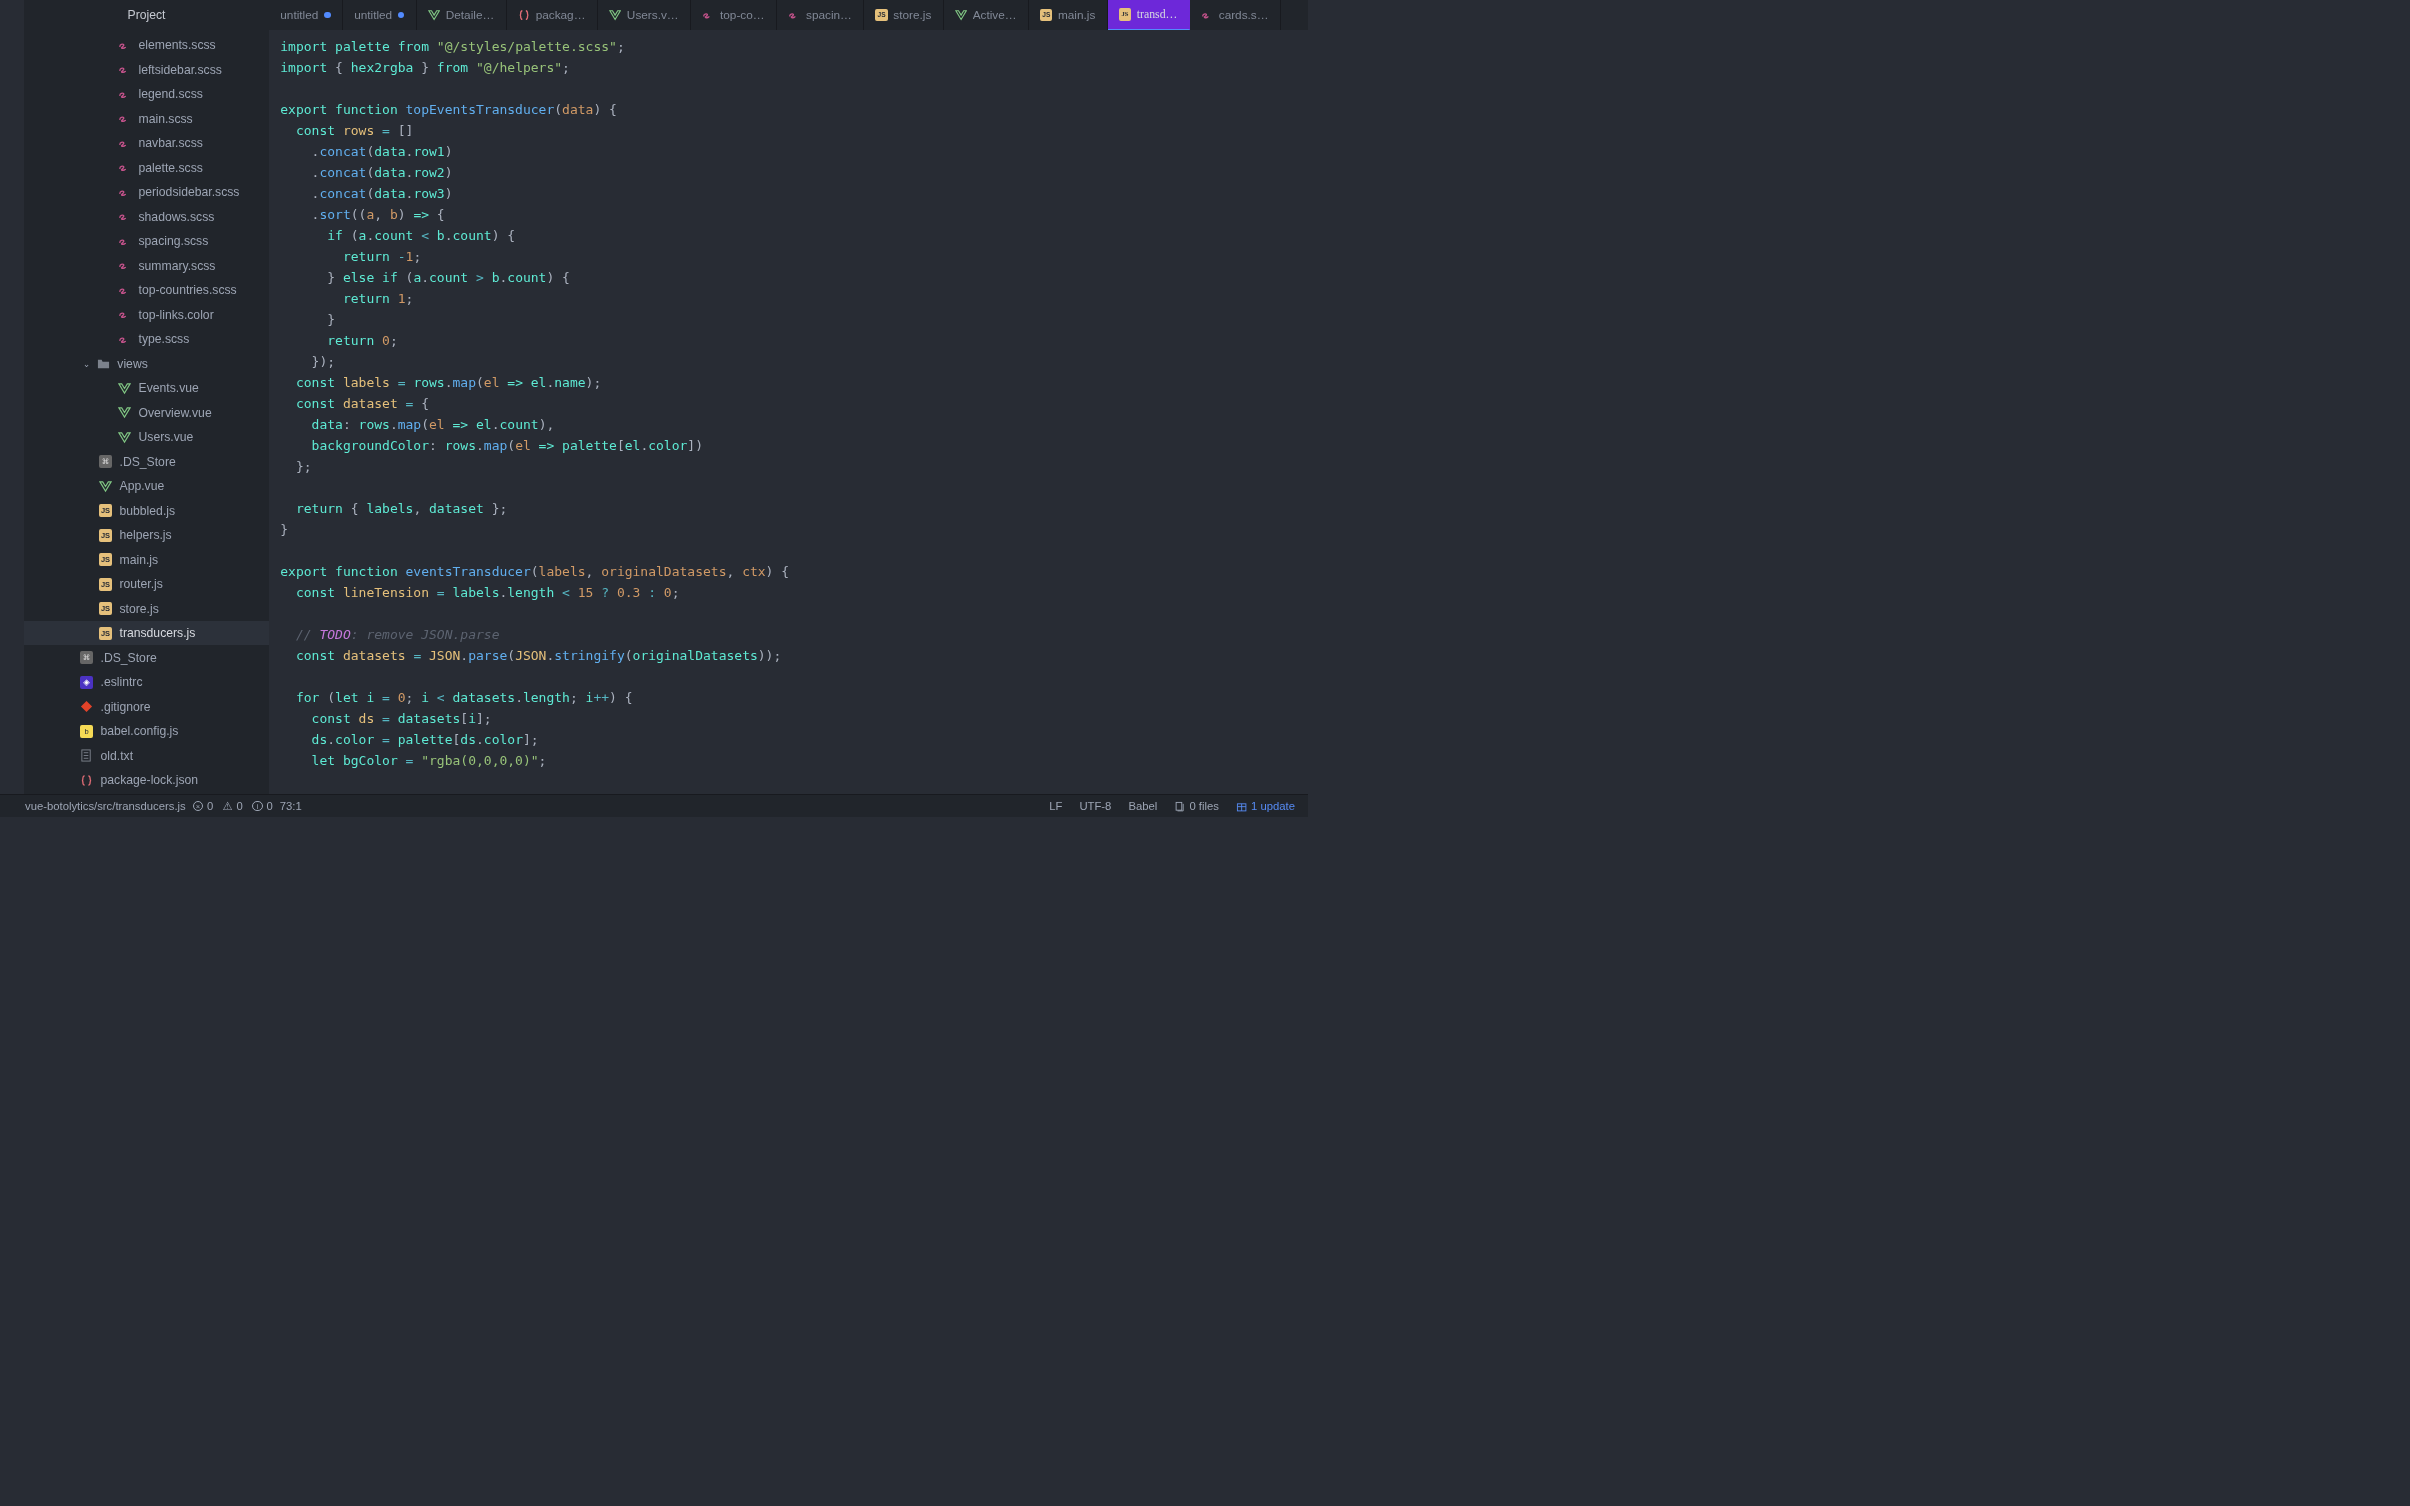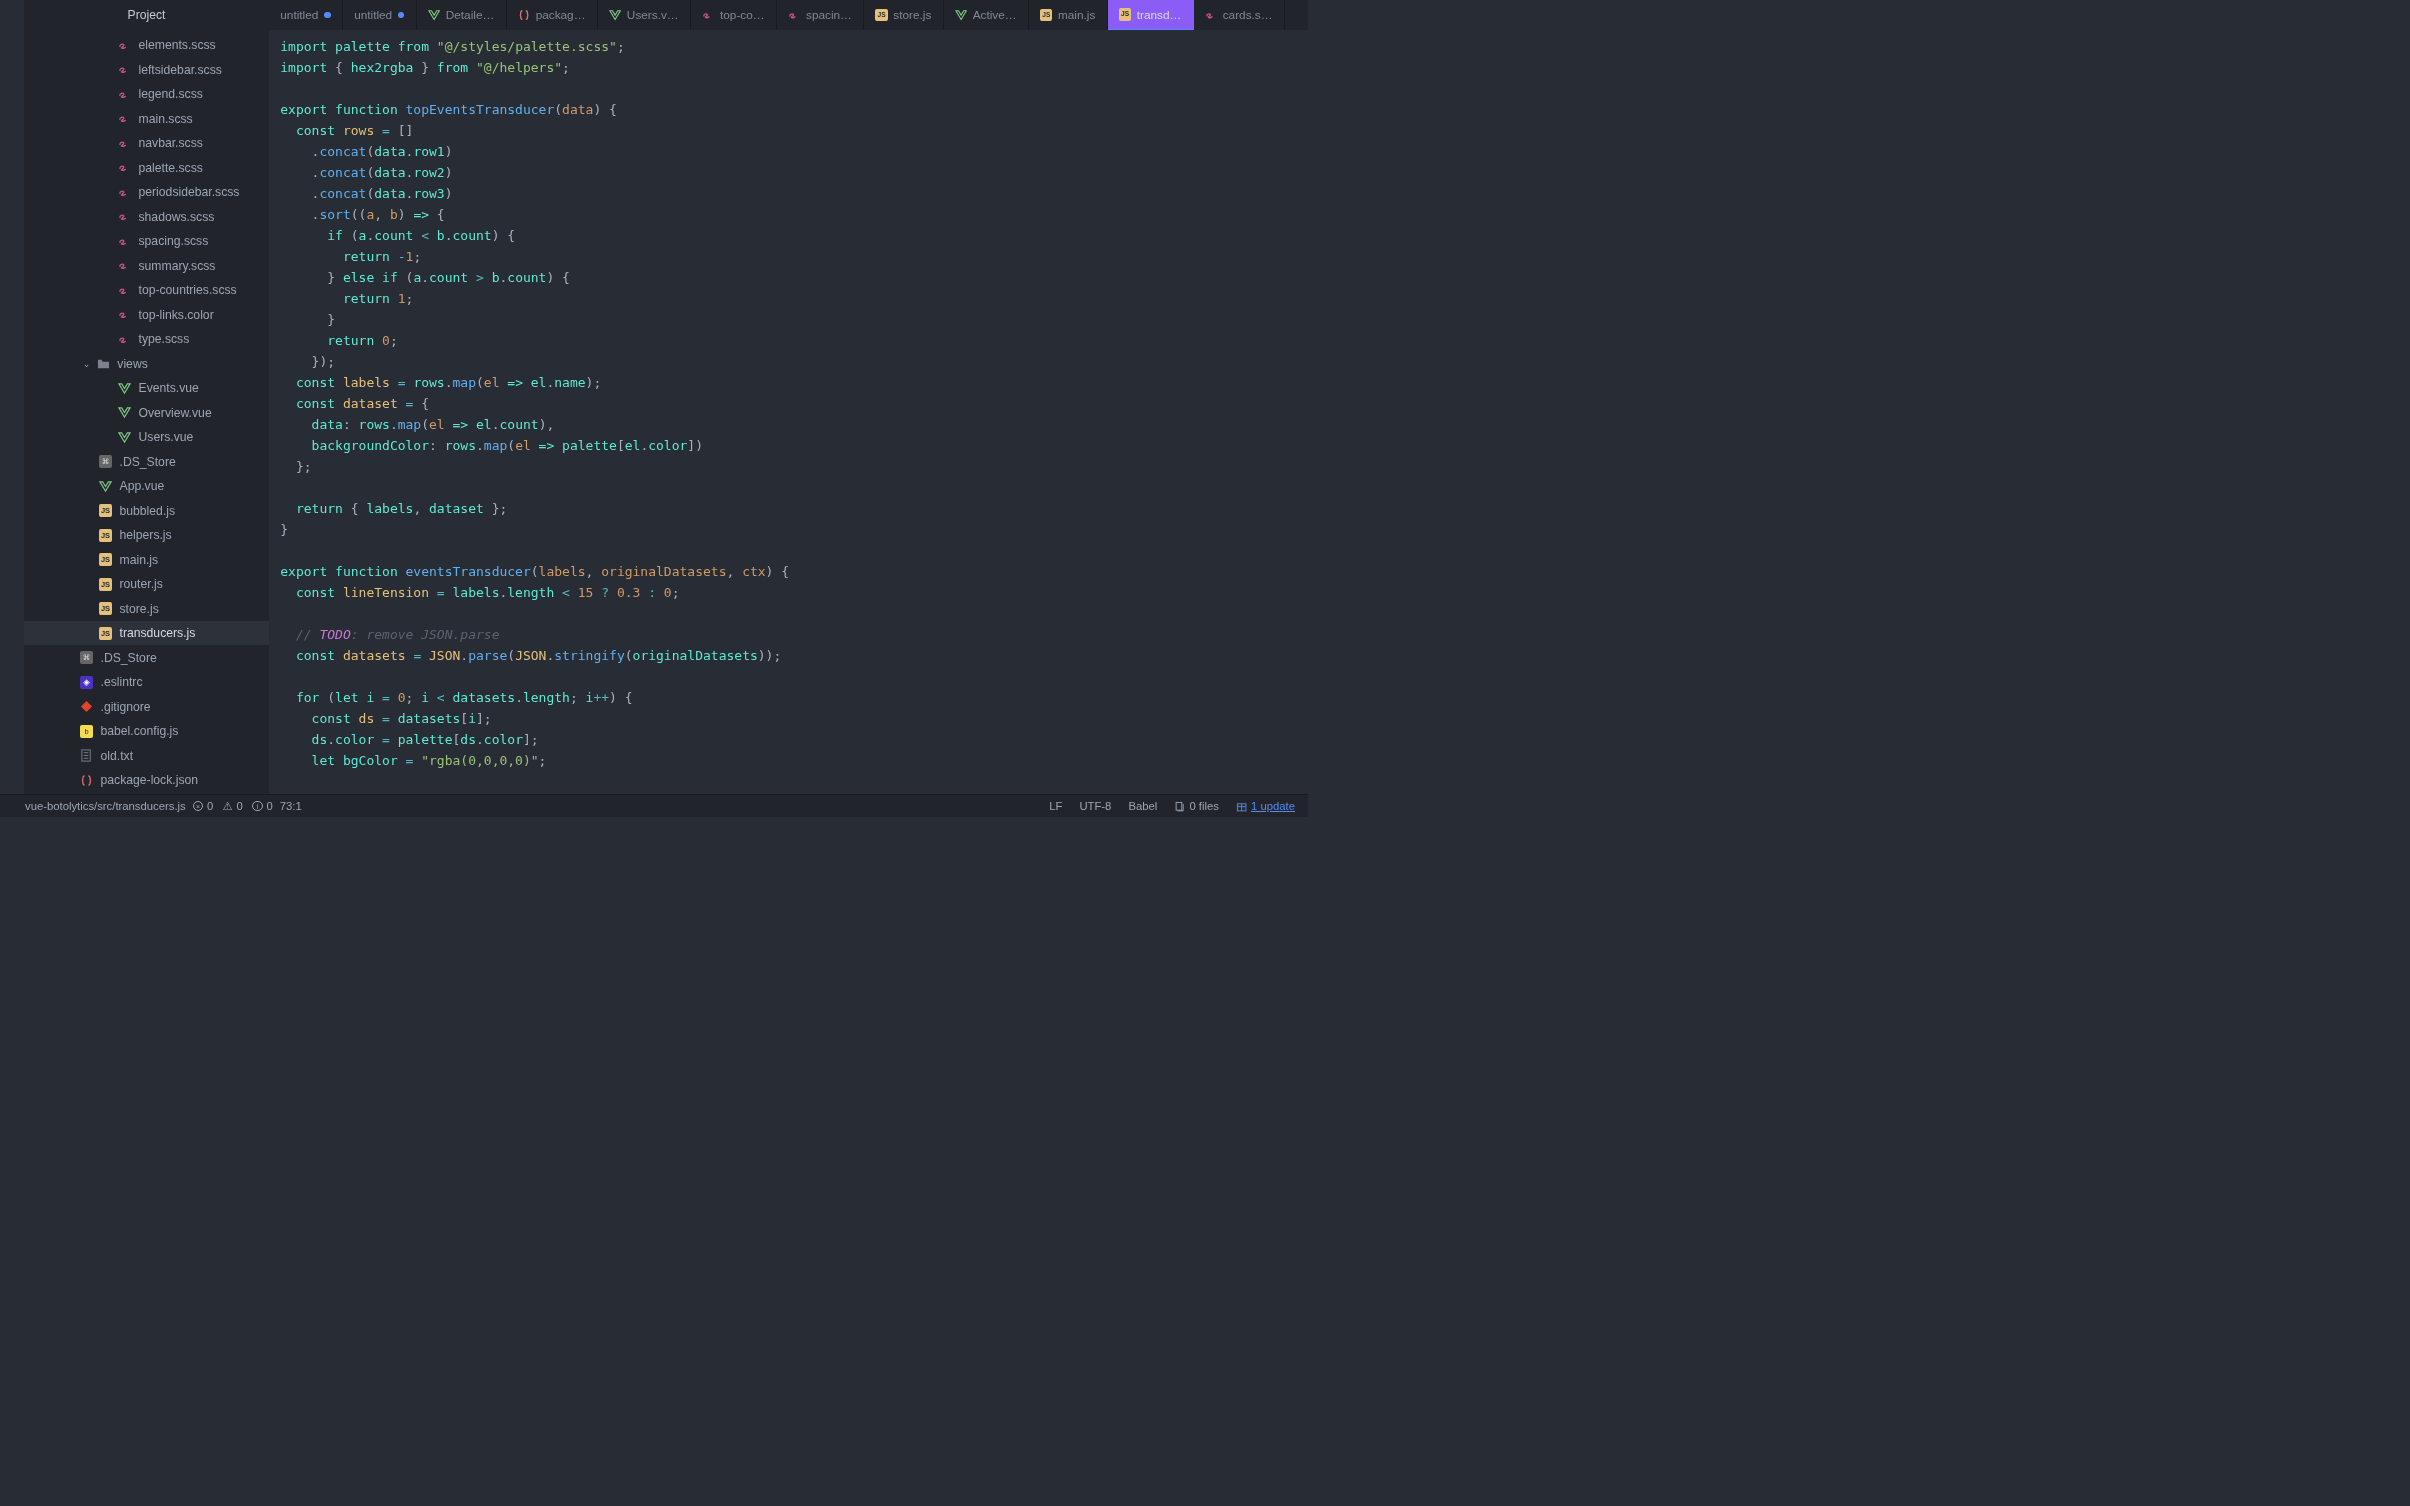--- a/index.html
+++ b/index.html
@@ -55,21 +55,21 @@
 .tabs {
   height: 30px; display: flex;
   background: #21252b;
   font-family: -apple-system, sans-serif; font-size: 11.8px;
 }
 .tab {
   display: flex; align-items: center; padding: 0 11.3px;
   border-right: 0.9px solid #181a1f; color: #818896;
   cursor: pointer; gap: 5.6px; max-width: 104px; overflow:hidden;
 }
-.tab.active { color: #d7dae0; border-bottom: 1.9px solid #528bff; background:#8b5cf6; border-right-color: transparent; }
+.tab.active { color: #d7dae0; border-bottom: 1.9px solid #528bff; background:#6d28d9; border-right-color: transparent; font-family: Liberation Serif, serif; }
 .tab .dot { width:6.6px; height:6.6px; border-radius:50%; background:#528bff; flex-shrink:0; }
 .tab-label { white-space:nowrap; overflow:hidden; text-overflow:ellipsis; }
 
 .code-wrap { flex:1; display:flex; overflow:hidden; background:#282c34; }
 .gutter {
   width: 56px; text-align: right;
   padding-right: 17px; padding-top: 5.6px;
   color: #495162; font-size: 13px; line-height: 21px;
   font-family: Menlo, monospace;
 }
@@ -92,21 +92,21 @@
 .red { color:#5eead4; }
 
 .status {
   height: 22.6px; display:flex; align-items:center;
   background: #21252b; font-family:-apple-system,sans-serif;
   font-size:11.3px; color:#9da5b4; border-top:0.9px solid #181a1f;
 }
 .status .left { display:flex; align-items:center; gap:7px; padding-left:25px; }
 .status .right { margin-left:auto; display:flex; align-items:center; gap:17px; padding-right:13px; }
 .stat-item { display:flex; align-items:center; gap:3.8px; }
-.update { color:#568af2;text-decoration:underline; }
+.update { color:#568af2; }
 .mini-ico { width:11.3px; height:11.3px; display:inline-block; }
 .diag { display:flex; gap:9.4px; }
 .badge-circ { border:1.2px solid #9da5b4; border-radius:50%; width:10.4px; height:10.4px; display:inline-flex; align-items:center; justify-content:center; font-size:7.5px; }
 </style>
 </head>
 <body>
 
 <div class="main-area">
   <div class="sidebar">
     <div class="sidebar-title">Project</div>

